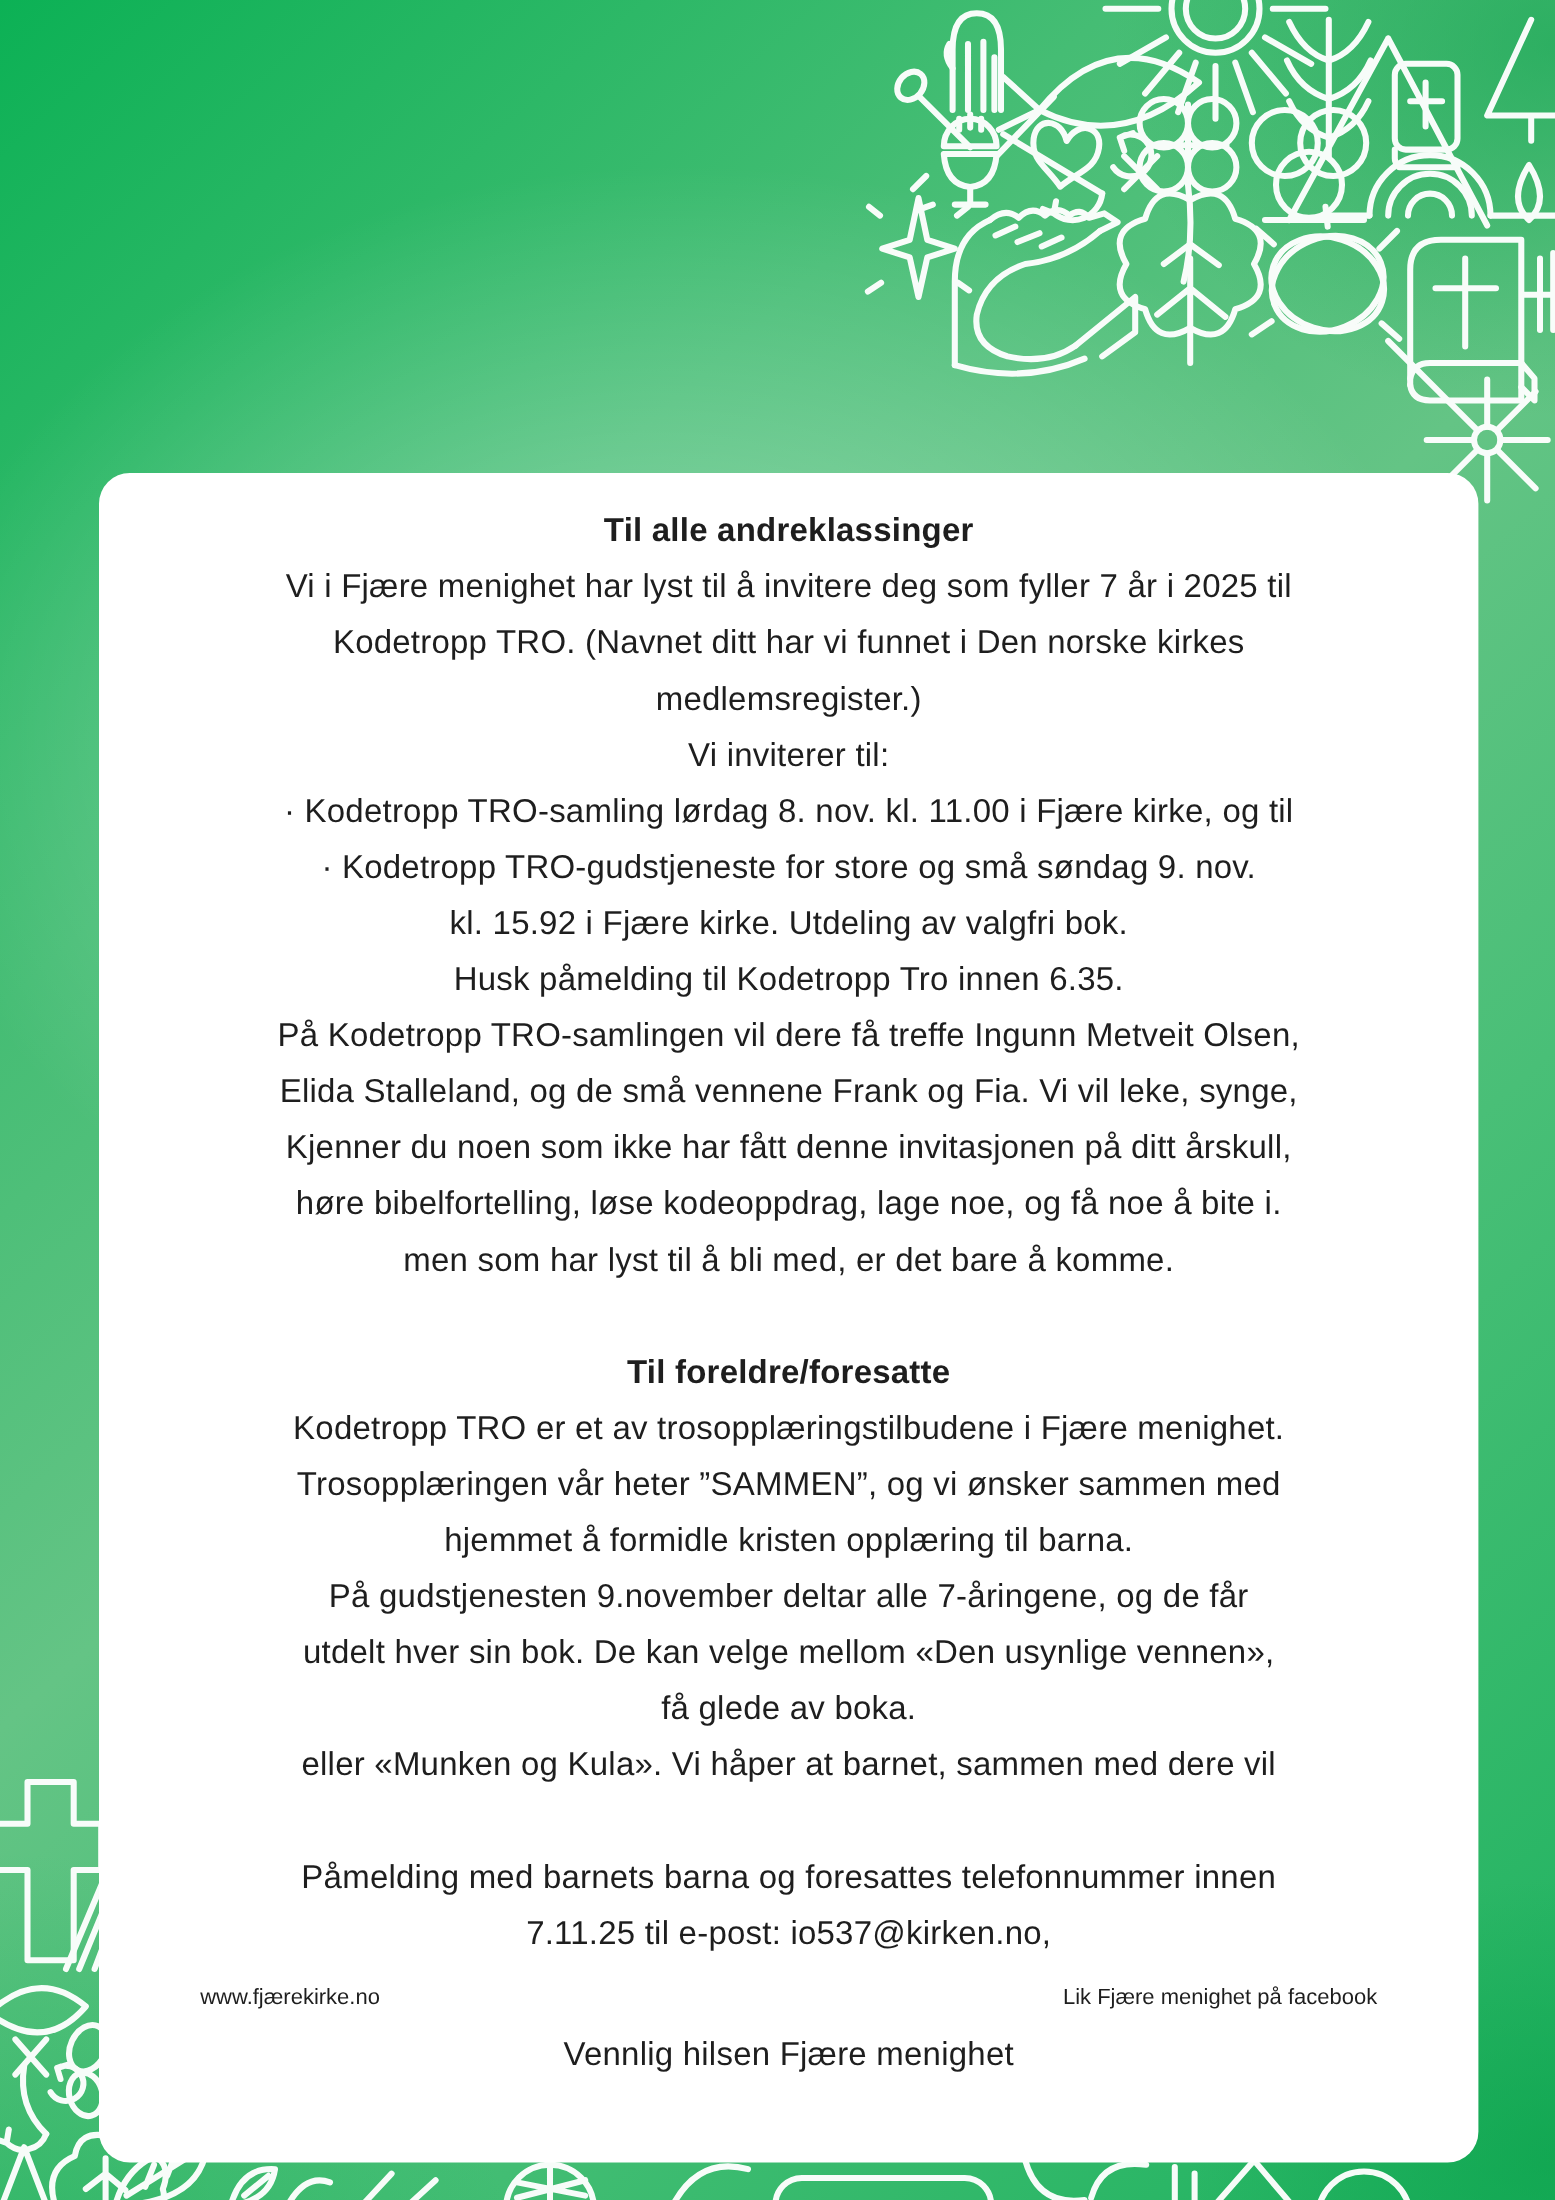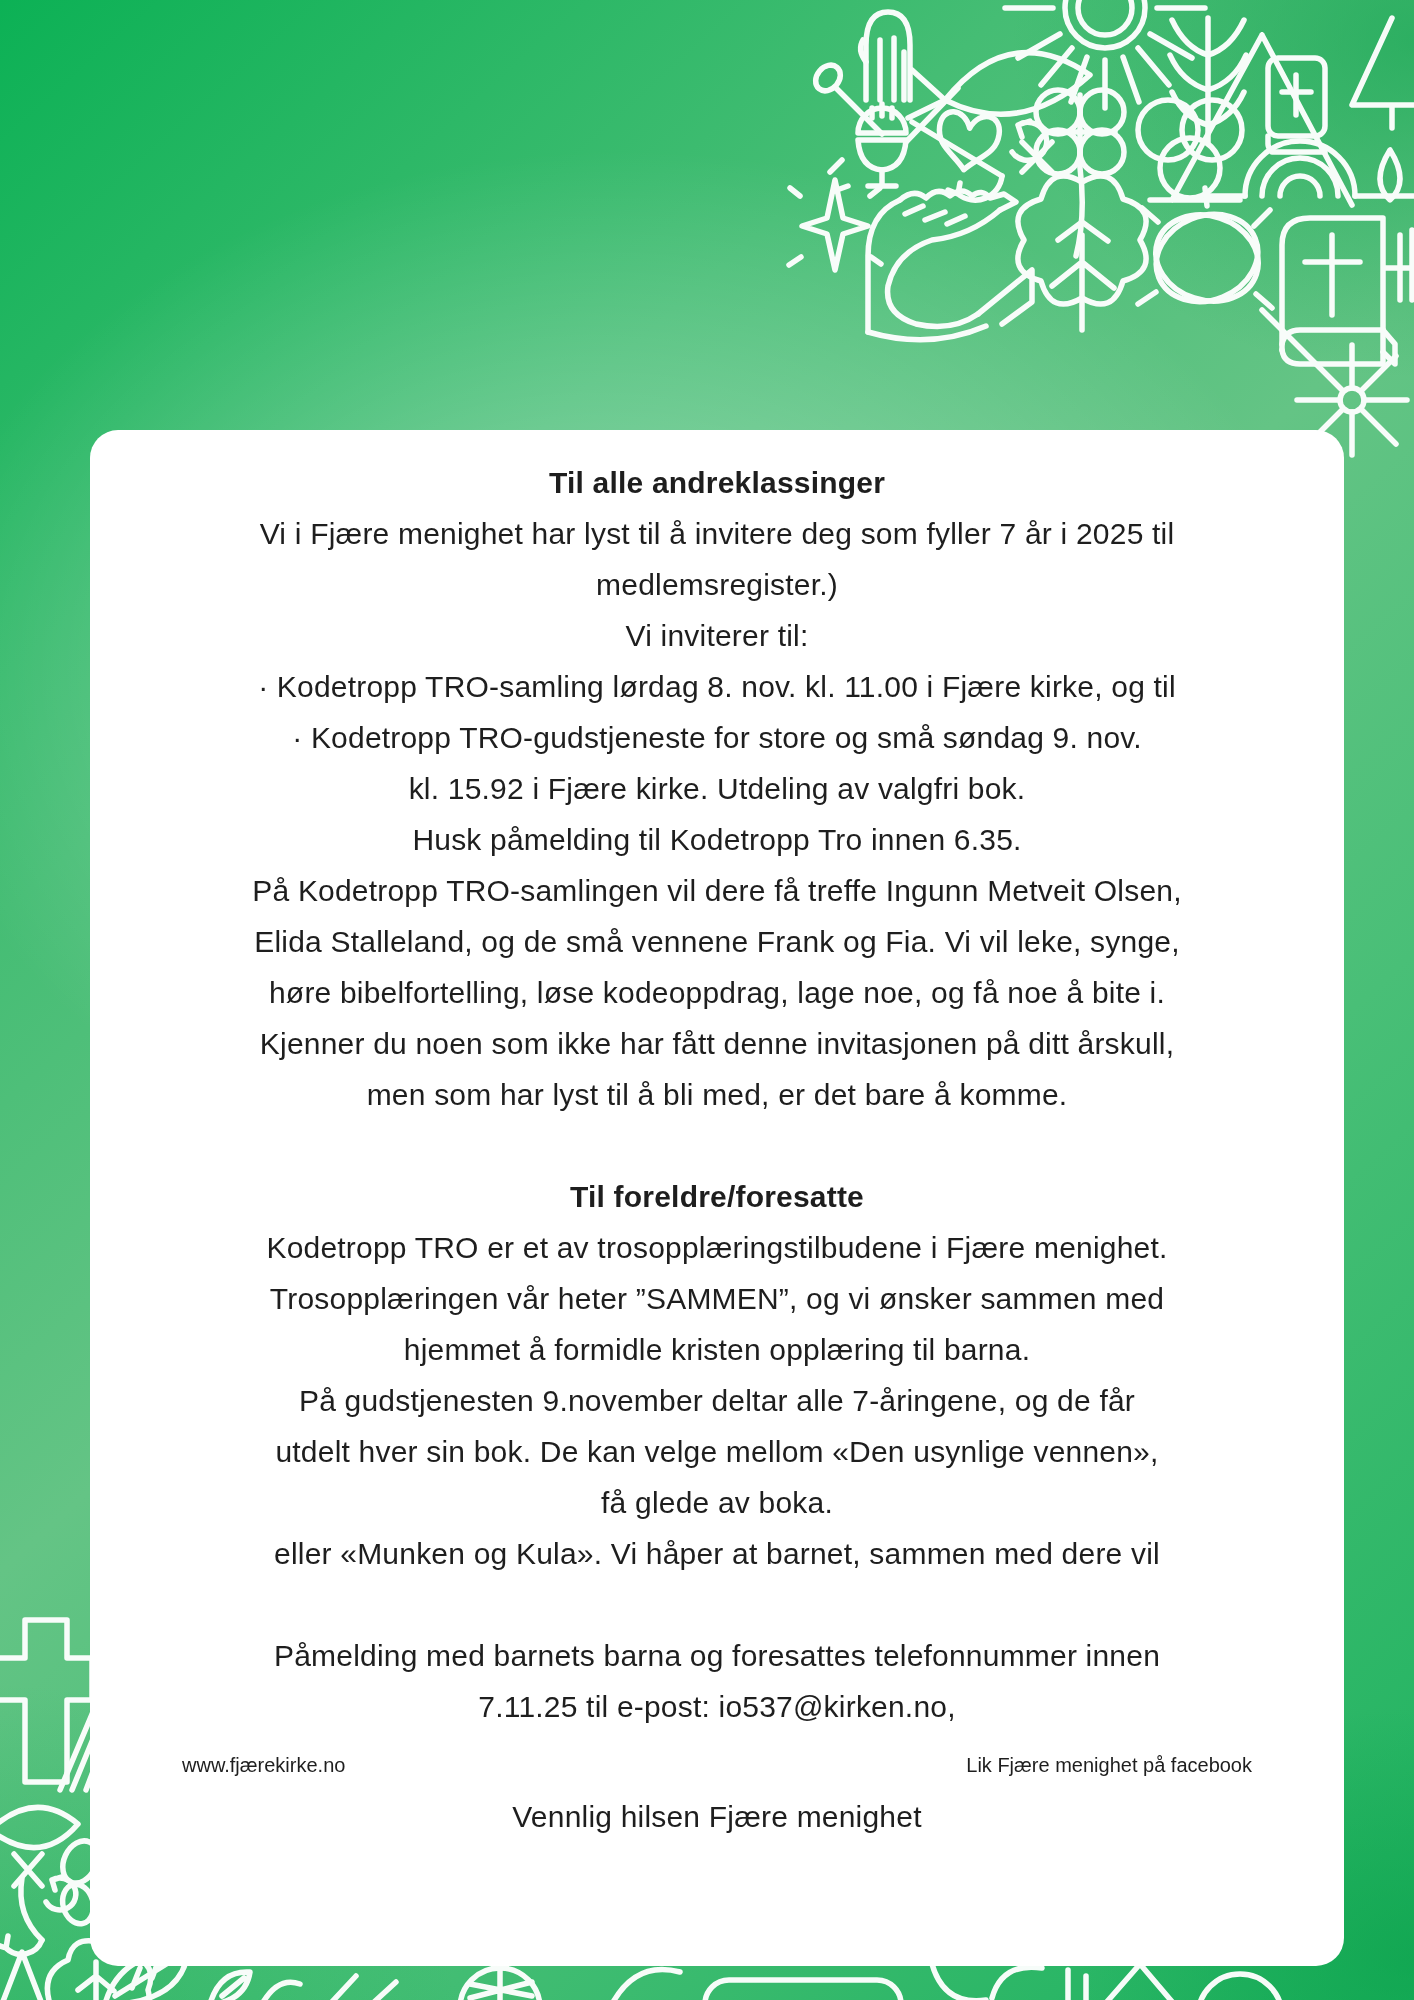--- a/index.html
+++ b/index.html
@@ -202,30 +202,31 @@
     </g>
     <g>
       <circle cx="1240" cy="2016" r="42"></circle>
     </g>
   </svg>
 
   <div class="card">
 
     <div class="heading">Til alle andreklassinger</div>
     <div class="line">Vi i Fjære menighet har lyst til å invitere deg som fyller 7 år i 2025 til</div>
+    <div class="line">Kodetropp TRO. (Navnet ditt har vi funnet i Den norske kirkes</div>
     <div class="line">medlemsregister.)</div>
     <div class="line">Vi inviterer til:</div>
     <div class="line">· Kodetropp TRO-samling lørdag 8. nov. kl. 11.00 i Fjære kirke, og til</div>
     <div class="line">· Kodetropp TRO-gudstjeneste for store og små søndag 9. nov.</div>
     <div class="line">kl. 15.92 i Fjære kirke. Utdeling av valgfri bok.</div>
     <div class="line">Husk påmelding til Kodetropp Tro innen 6.35.</div>
     <div class="line">På Kodetropp TRO-samlingen vil dere få treffe Ingunn Metveit Olsen,</div>
     <div class="line">Elida Stalleland, og de små vennene Frank og Fia. Vi vil leke, synge,</div>
+    <div class="line">Kjenner du noen som ikke har fått denne invitasjonen på ditt årskull,</div>
     <div class="line">høre bibelfortelling, løse kodeoppdrag, lage noe, og få noe å bite i.</div>
-    <div class="line">Kjenner du noen som ikke har fått denne invitasjonen på ditt årskull,</div>
     <div class="line">men som har lyst til å bli med, er det bare å komme.</div>
 
     <div class="gap"></div>
 
     <div class="heading">Til foreldre/foresatte</div>
     <div class="line">Kodetropp TRO er et av trosopplæringstilbudene i Fjære menighet.</div>
     <div class="line">Trosopplæringen vår heter ”SAMMEN”, og vi ønsker sammen med</div>
     <div class="line">hjemmet å formidle kristen opplæring til barna.</div>
     <div class="line">På gudstjenesten 9.november deltar alle 7-åringene, og de får</div>
     <div class="line">utdelt hver sin bok. De kan velge mellom «Den usynlige vennen»,</div>

